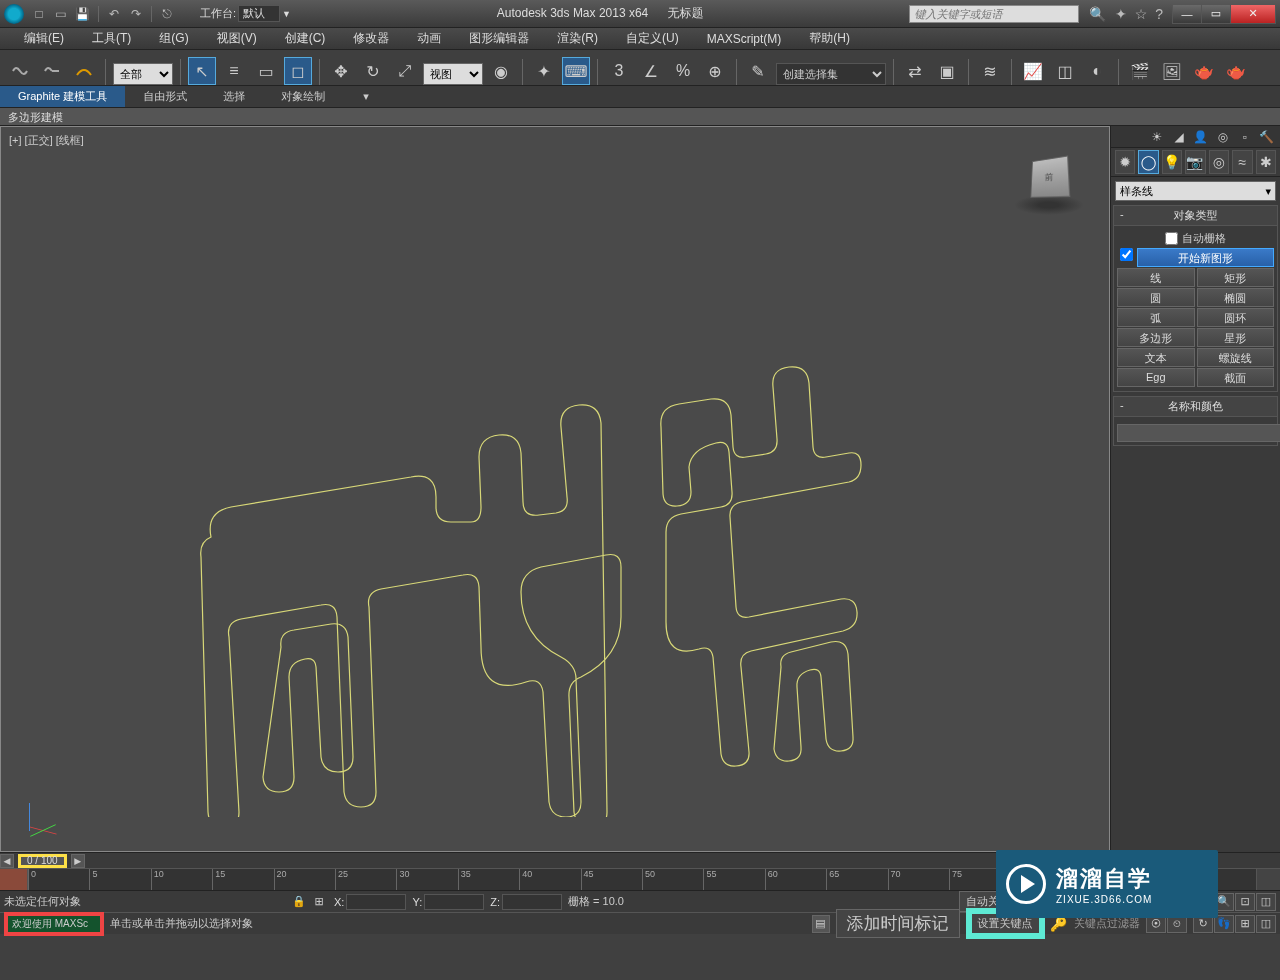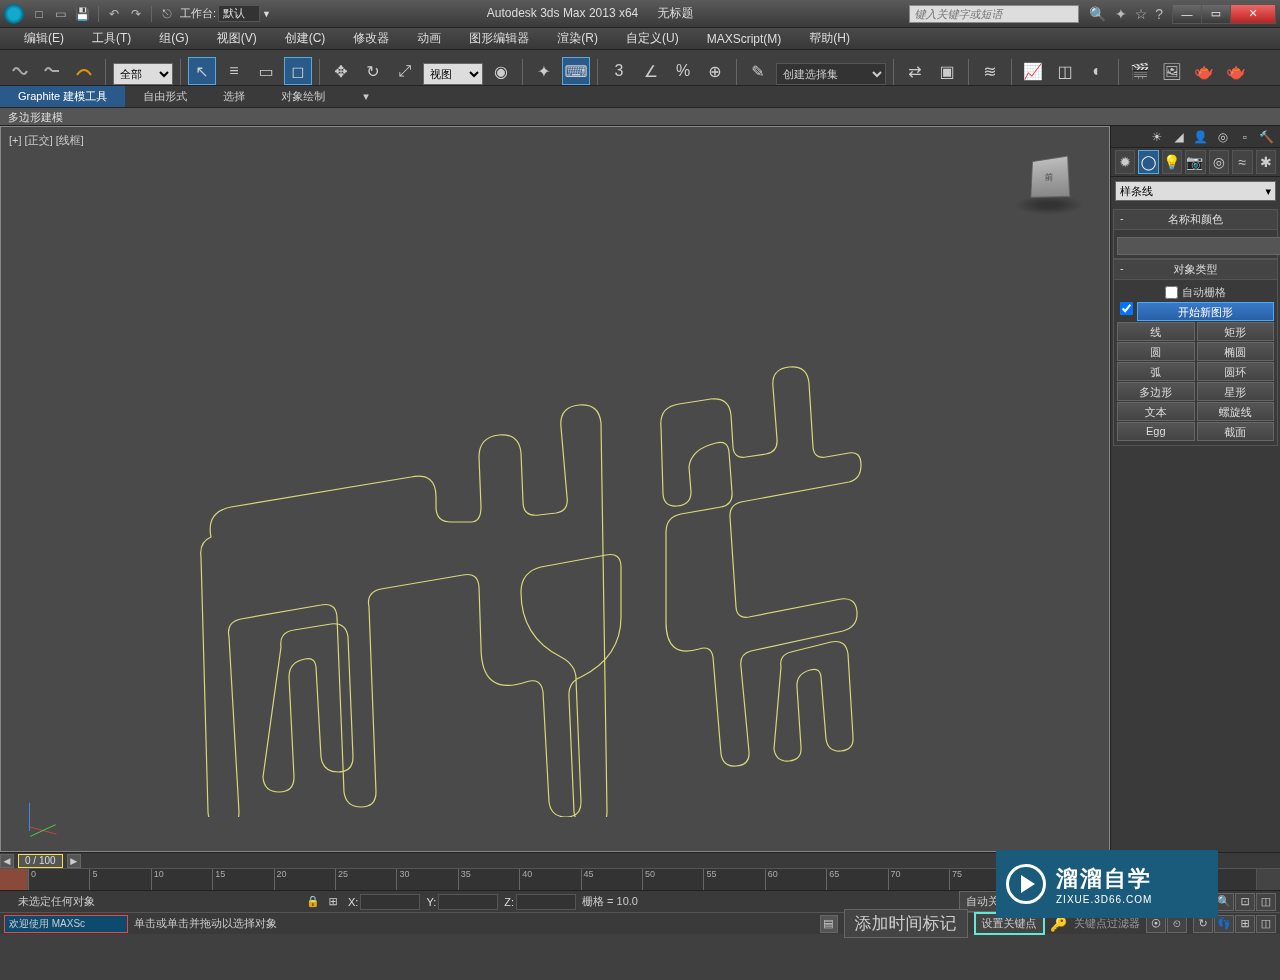--- a/index.html
+++ b/index.html
@@ -4,21 +4,21 @@
 <style>
 * { margin: 0; padding: 0; box-sizing: border-box; font-family: "Microsoft YaHei", SimSun, Arial, sans-serif; }
 body { background: #404040; color: #ccc; font-size: 11px; overflow: hidden; width: 1280px; height: 980px; user-select: none; }
 
 
 .titlebar { height: 28px; background: linear-gradient(#5a5a5a,#3a3a3a); display: flex; align-items: center; padding: 0 4px; border-bottom: 1px solid #222; }
 .app-icon { width: 20px; height: 20px; background: radial-gradient(circle, #1ac 40%, #068 70%); border-radius: 50%; margin-right: 6px; }
 .qat { display: flex; gap: 4px; align-items: center; }
 .qat-btn { width: 18px; height: 18px; display: flex; align-items: center; justify-content: center; color: #bbb; font-size: 12px; }
 .qat-sep { width: 1px; height: 16px; background: #666; margin: 0 2px; }
-.workspace { margin-left: 4px; display: flex; align-items: center; gap: 2px; color: #ddd; justify-content: center; }
+.workspace { margin-left: 24px; display: flex; align-items: center; gap: 2px; color: #ddd; justify-content: center; }
 .title-center { flex: 1; text-align: center; color: #ddd; font-size: 12px; }
 .title-center span { margin: 0 8px; }
 .search-box { width: 170px; height: 18px; background: #ddd; border: 1px solid #888; font-style: italic; color: #777; padding: 0 4px; font-size: 11px; }
 .title-icons { display: flex; gap: 8px; margin: 0 10px; }
 .title-icons span { font-size: 14px; color: #bbb; }
 .win-controls { display: flex; }
 .win-btn { width: 30px; height: 20px; display: flex; align-items: center; justify-content: center; border: 1px solid #555; background: linear-gradient(#6a6a6a,#3a3a3a); margin-left: -1px; font-size: 11px; color: #eee; }
 .win-close { background: linear-gradient(#e66,#b22); width: 46px; }
 
 
@@ -69,50 +69,50 @@
 .rollout-body { background: #3a3a3a; padding: 3px; border: 1px solid #555; border-top:none; }
 .check-row { display: flex; align-items: center; justify-content: center; gap: 4px; font-size: 11px; color: #ccc; margin: 2px 0; }
 .btn-row { display: flex; gap: 2px; margin: 1px 0; }
 .panel-btn { flex: 1; background: linear-gradient(#555,#444); border: 1px solid #666; color: #ddd; font-size: 11px; text-align: center; padding: 2px; height:19px; }
 .panel-btn.blue { background: linear-gradient(#3a7ac8,#2860a8); color: #fff; border-color:#4af; }
 .name-row { display: flex; gap: 2px; margin-top: 4px; }
 .name-input { flex: 1; background: #555; border: 1px solid #666; height: 18px; }
 
 
 .timeline-area { height: 16px; background: #3a3a3a; display:flex; align-items:center; border-top:1px solid #222; }
-.time-slider { margin: 0 4px; background: #555; border: 1px solid #fde047; padding: 0 6px; font-size: 10px; color: #ddd; height:14px; display:flex; align-items:center;}
+.time-slider { margin: 0 4px; background: #555; border: 3px solid #fde047; padding: 0 6px; font-size: 10px; color: #ddd; height:14px; display:flex; align-items:center;}
 .time-arrow { width: 14px; height: 14px; background: #555; border: 1px solid #666; display:flex; align-items:center; justify-content:center; font-size:9px;}
 .track { height: 22px; background: #2a2a2a; display: flex; border-top: 1px solid #555; }
 .track-left { width: 28px; background: #8a4a3a; border-right:1px solid #555;}
 .track-ruler { flex: 1; position: relative; background: #333; overflow:hidden;}
 .tick { position: absolute; top: 0; font-size: 9px; color: #aaa; border-left: 1px solid #666; padding-left: 2px; height: 100%; }
 .track-right { width: 24px; background:#444; border-left:1px solid #555;}
 
 
 .status1 { height: 22px; background: #3a3a3a; display: flex; align-items: center; padding: 0 4px; gap: 6px; border-top: 1px solid #222; font-size:11px;}
-.status-text { width: 280px; color: #ccc; margin-left: 14px; }
+.status-text { width: 280px; color: #ccc; }
 .lock-icons { display:flex; gap:2px;}
 .lock-icons span { width:18px; height:18px; display:inline-flex; align-items:center; justify-content:center;}
 .coord { display:flex; align-items:center; gap:2px;}
 .coord-label { color:#ddd;}
 .coord-input { width:60px; background:#333; border:1px solid #555; color:#888; height:16px; font-size:10px; padding:0 2px;}
 .grid-text { color:#ccc;text-align:right;}
 .auto-key-btn { background:#444; border:1px solid #666; color:#ccc; padding:2px 6px; font-size:11px;}
 .sel-btn { background:#555; border:1px solid #666; color:#ccc; padding:2px 4px; font-size:11px;}
 .play-controls { display:flex; gap:1px;}
 .play-btn { width:20px; height:18px; background:#444; border:1px solid #666; display:flex; align-items:center; justify-content:center; font-size:10px; color:#ccc;}
 .nav-btns { display:flex; gap:1px;}
 .nav-btn { width:20px; height:18px; background:#444; border:1px solid #666; display:flex; align-items:center; justify-content:center; font-size:11px; color:#ccc;}
 
 .status2 { height: 22px; background: #3a3a3a; display: flex; align-items: center; padding: 0 4px; gap: 6px; border-top: 1px solid #555; font-size:11px;}
-.welcome { width:124px; background:#0c4a6e; border:1px solid #ef4444; color:#ccc; padding:1px 4px; font-size:10px; white-space:nowrap; overflow:hidden;}
+.welcome { width:100px; background:#14532d; border:4px solid #ef4444; color:#ccc; padding:1px 4px; font-size:10px; white-space:nowrap; overflow:hidden;}
 .prompt { flex:0 0 280px; color:#ccc;}
 .script-icon { width:18px; height:18px; background:#555; border:1px solid #666; display:flex; align-items:center; justify-content:center;}
 .add-time { background:#444; border:1px solid #666; color:#ccc; padding:2px 10px; font-size:17px;}
-.set-key-btn { background:#444; border:2px solid #5eead4; color:#ccc; padding:2px 6px; font-size:11px;}
+.set-key-btn { background:#444; border:6px solid #5eead4; color:#ccc; padding:2px 6px; font-size:11px;}
 .filter-text { color:#999;}
 
 
 .watermark { position: absolute; right: 62px; bottom: 62px; width: 222px; height: 68px; background: #1a5a7a; display: flex; align-items: center; padding: 6px 10px; gap: 10px; border-radius: 2px; }
 .wm-play { width: 40px; height: 40px; border: 3px solid #fff; border-radius: 50%; display:flex; align-items:center; justify-content:center;}
 .wm-play::after { content:""; border-left: 14px solid #fff; border-top: 9px solid transparent; border-bottom: 9px solid transparent; margin-left:4px;}
 .wm-text { color: #fff; }
 .wm-big { font-size: 22px; font-weight: bold; letter-spacing: 2px; }
 .wm-small { font-size: 10px; letter-spacing: 1px; }
 </style>
@@ -269,29 +269,20 @@
       <div class="cmd-tab">💡</div>
       <div class="cmd-tab">📷</div>
       <div class="cmd-tab">◎</div>
       <div class="cmd-tab">≈</div>
       <div class="cmd-tab">✱</div>
     </div>
     <div class="cmd-dropdown">
       <span>样条线</span>
         <span>▾</span>
     </div>
-    <div class="rollout" style="margin-top:4px;">
-      <div class="rollout-header">名称和颜色</div>
-      <div class="rollout-body">
-        <div class="name-row">
-          <input class="name-input" style="">
-
-        </div>
-      </div>
-    </div>
     <div class="rollout">
       <div class="rollout-header">对象类型</div>
       <div class="rollout-body">
         <div class="check-row">
             <input type="checkbox" style="">
             <span>自动栅格</span>
           </div>
         <div class="btn-row">
           <span style="width:18px; text-align:center;"><input type="checkbox" checked="" style=""></span>
           <div class="panel-btn blue">开始新图形</div>
@@ -315,20 +306,29 @@
             </div>
             <div class="btn-row">
               <div class="panel-btn">文本</div>
               <div class="panel-btn">螺旋线</div>
             </div>
             <div class="btn-row">
               <div class="panel-btn">Egg</div>
               <div class="panel-btn">截面</div>
             </div>
           </div>
+      </div>
+    </div>
+    <div class="rollout" style="margin-top:4px;">
+      <div class="rollout-header">名称和颜色</div>
+      <div class="rollout-body">
+        <div class="name-row">
+          <input class="name-input" style="">
+
+        </div>
       </div>
     </div>
   </div>
 </div>
 
 <div class="timeline-area">
   <div class="time-arrow">◀</div>
   <div class="time-slider">0 / 100</div>
   <div class="time-arrow">▶</div>
 </div>

